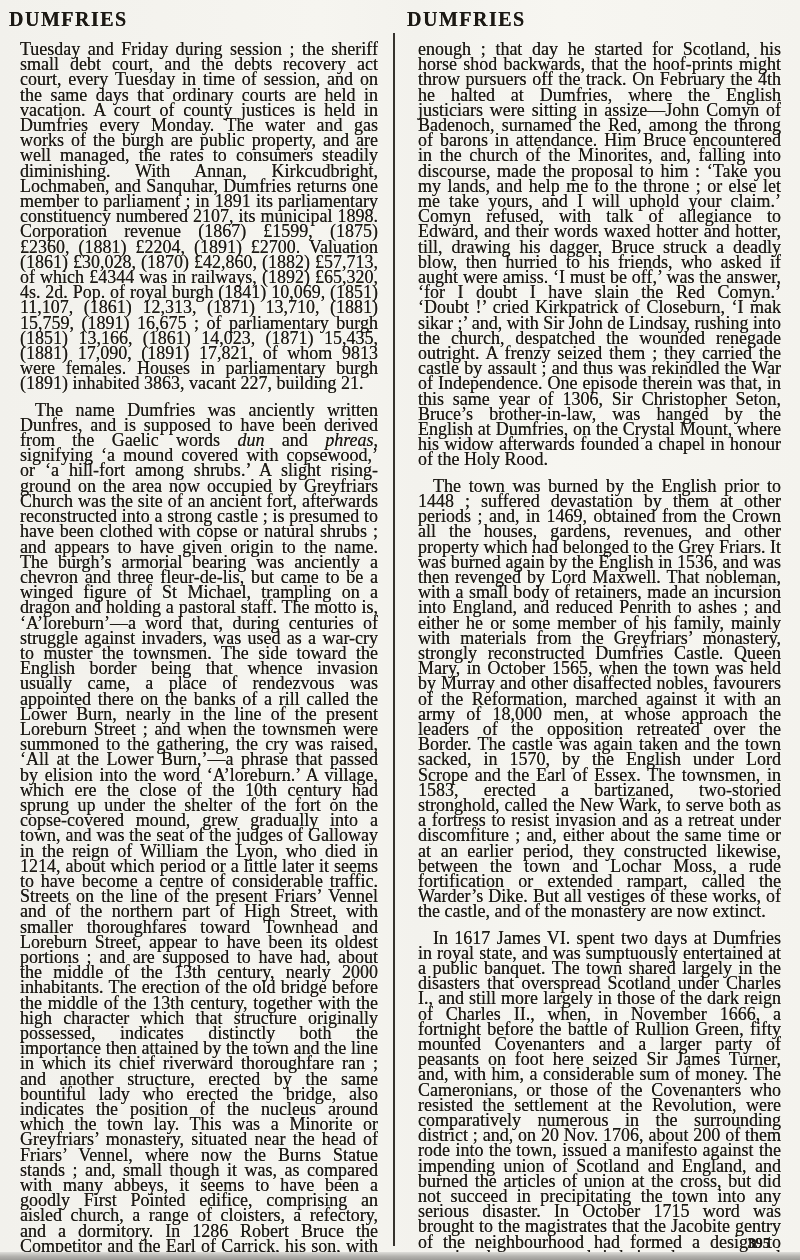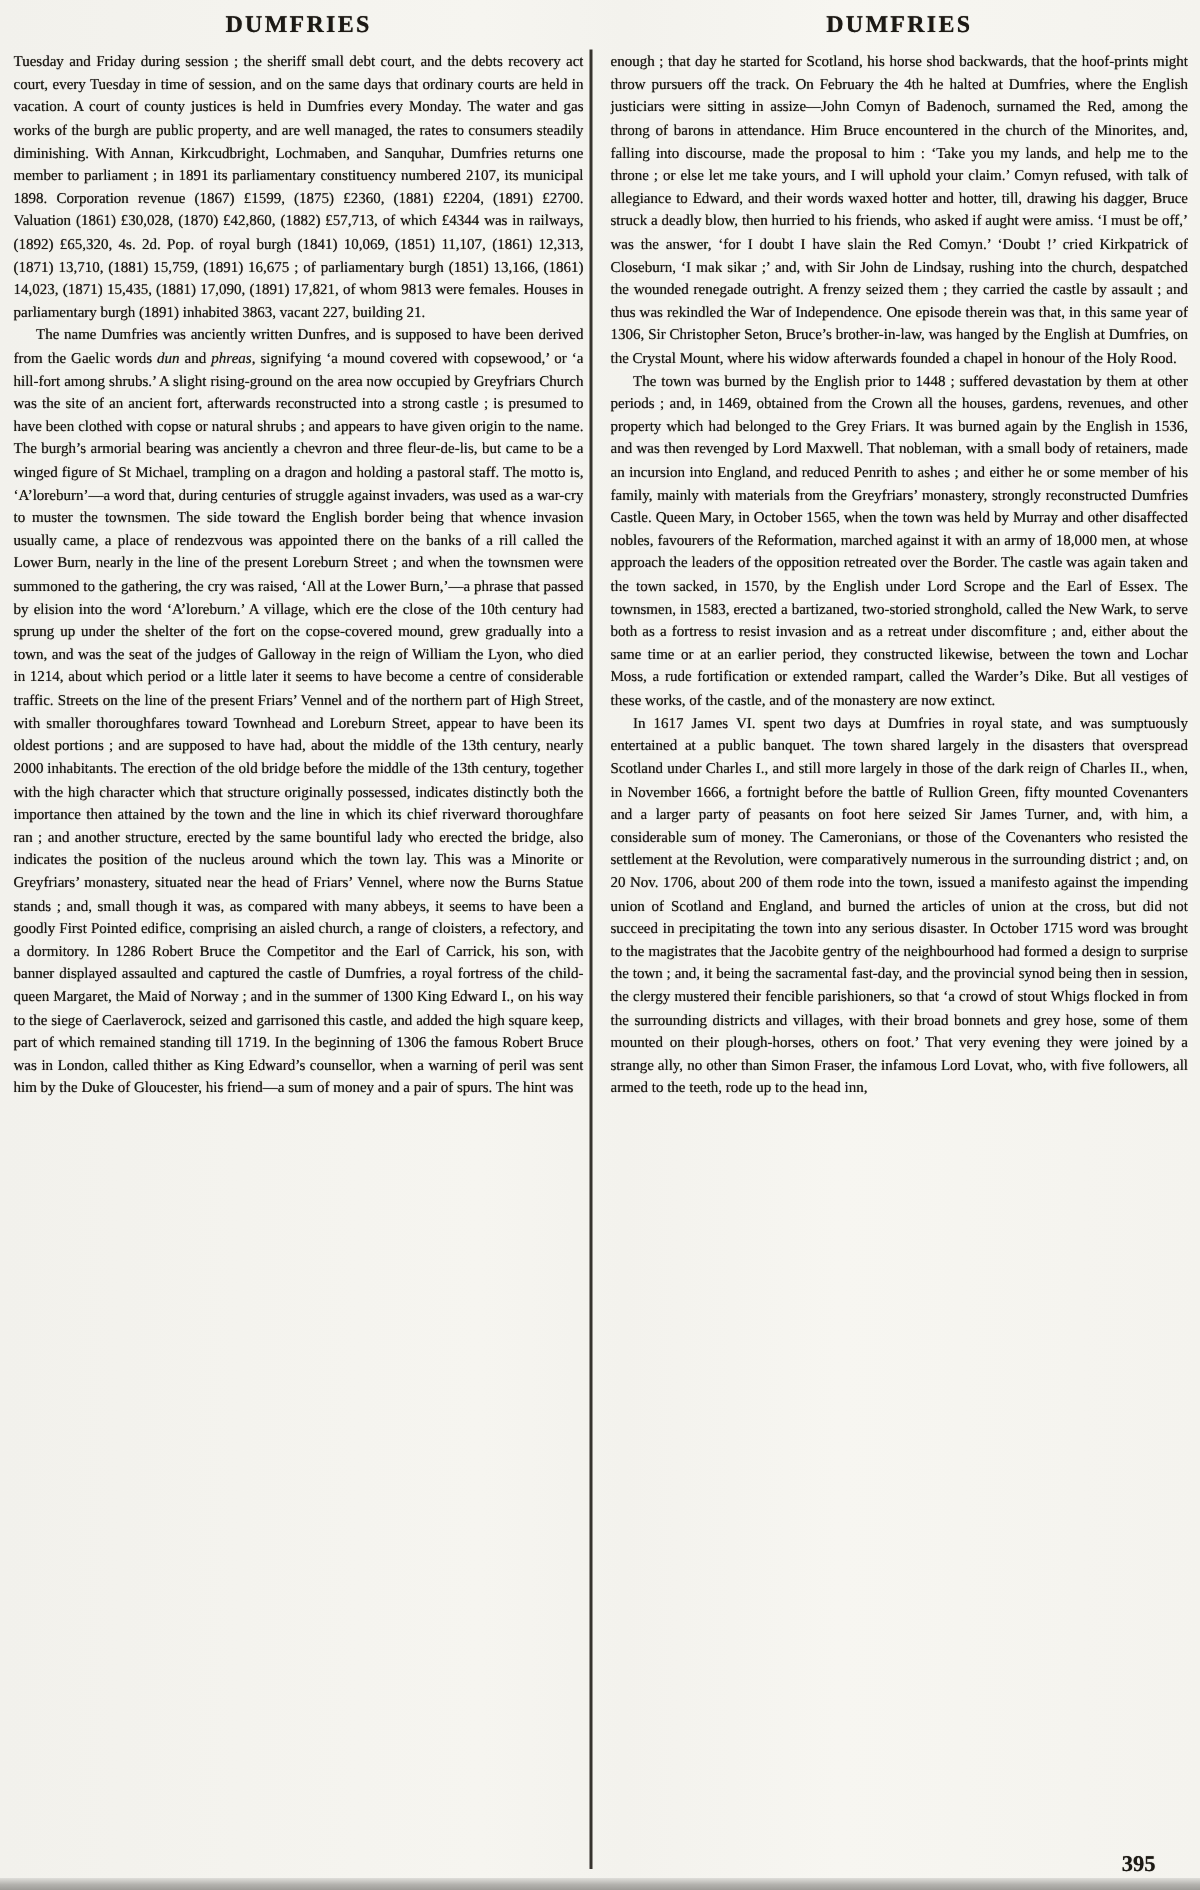--- a/index.html
+++ b/index.html
@@ -12,26 +12,26 @@
     position: relative; width: 800px; height: 1260px;
     background: linear-gradient(90deg, #f2f1ec 0%, #f6f5f0 40%, #f3f2ed 52%, #f7f6f1 70%, #f4f3ee 100%);
     color: #1c1914;
   }
   .column {
     position: absolute; top: 8px; height: 1244px; overflow: hidden;
   }
   .col-left  { left: 9px;   width: 380px; }
   .col-right { left: 407px; width: 385px; }
   .running-head {
-    text-align: center; font-weight: bold; font-size: 16px;
+    font-weight: bold; font-size: 20px;
     letter-spacing: 1.5px; margin: 0 0 8px 0;
     text-shadow: 0 0 0.5px rgba(28,25,20,0.85);
   }
   .para {
-    margin: 0; font-size: 10px; line-height: 15.2px;
+    margin: 11px; font-size: 18px; line-height: 15.2px;
     text-align: justify; text-justify: inter-word;
     text-shadow: 0 0 0.45px rgba(28,25,20,0.8);
   }
   .para.indent { text-indent: 15px; }
   .para i { }
   .column-divider {
     position: absolute; left: 393px; top: 33px;
     width: 2px; height: 1213px; background: #36332e;
   }
   .page-number {

